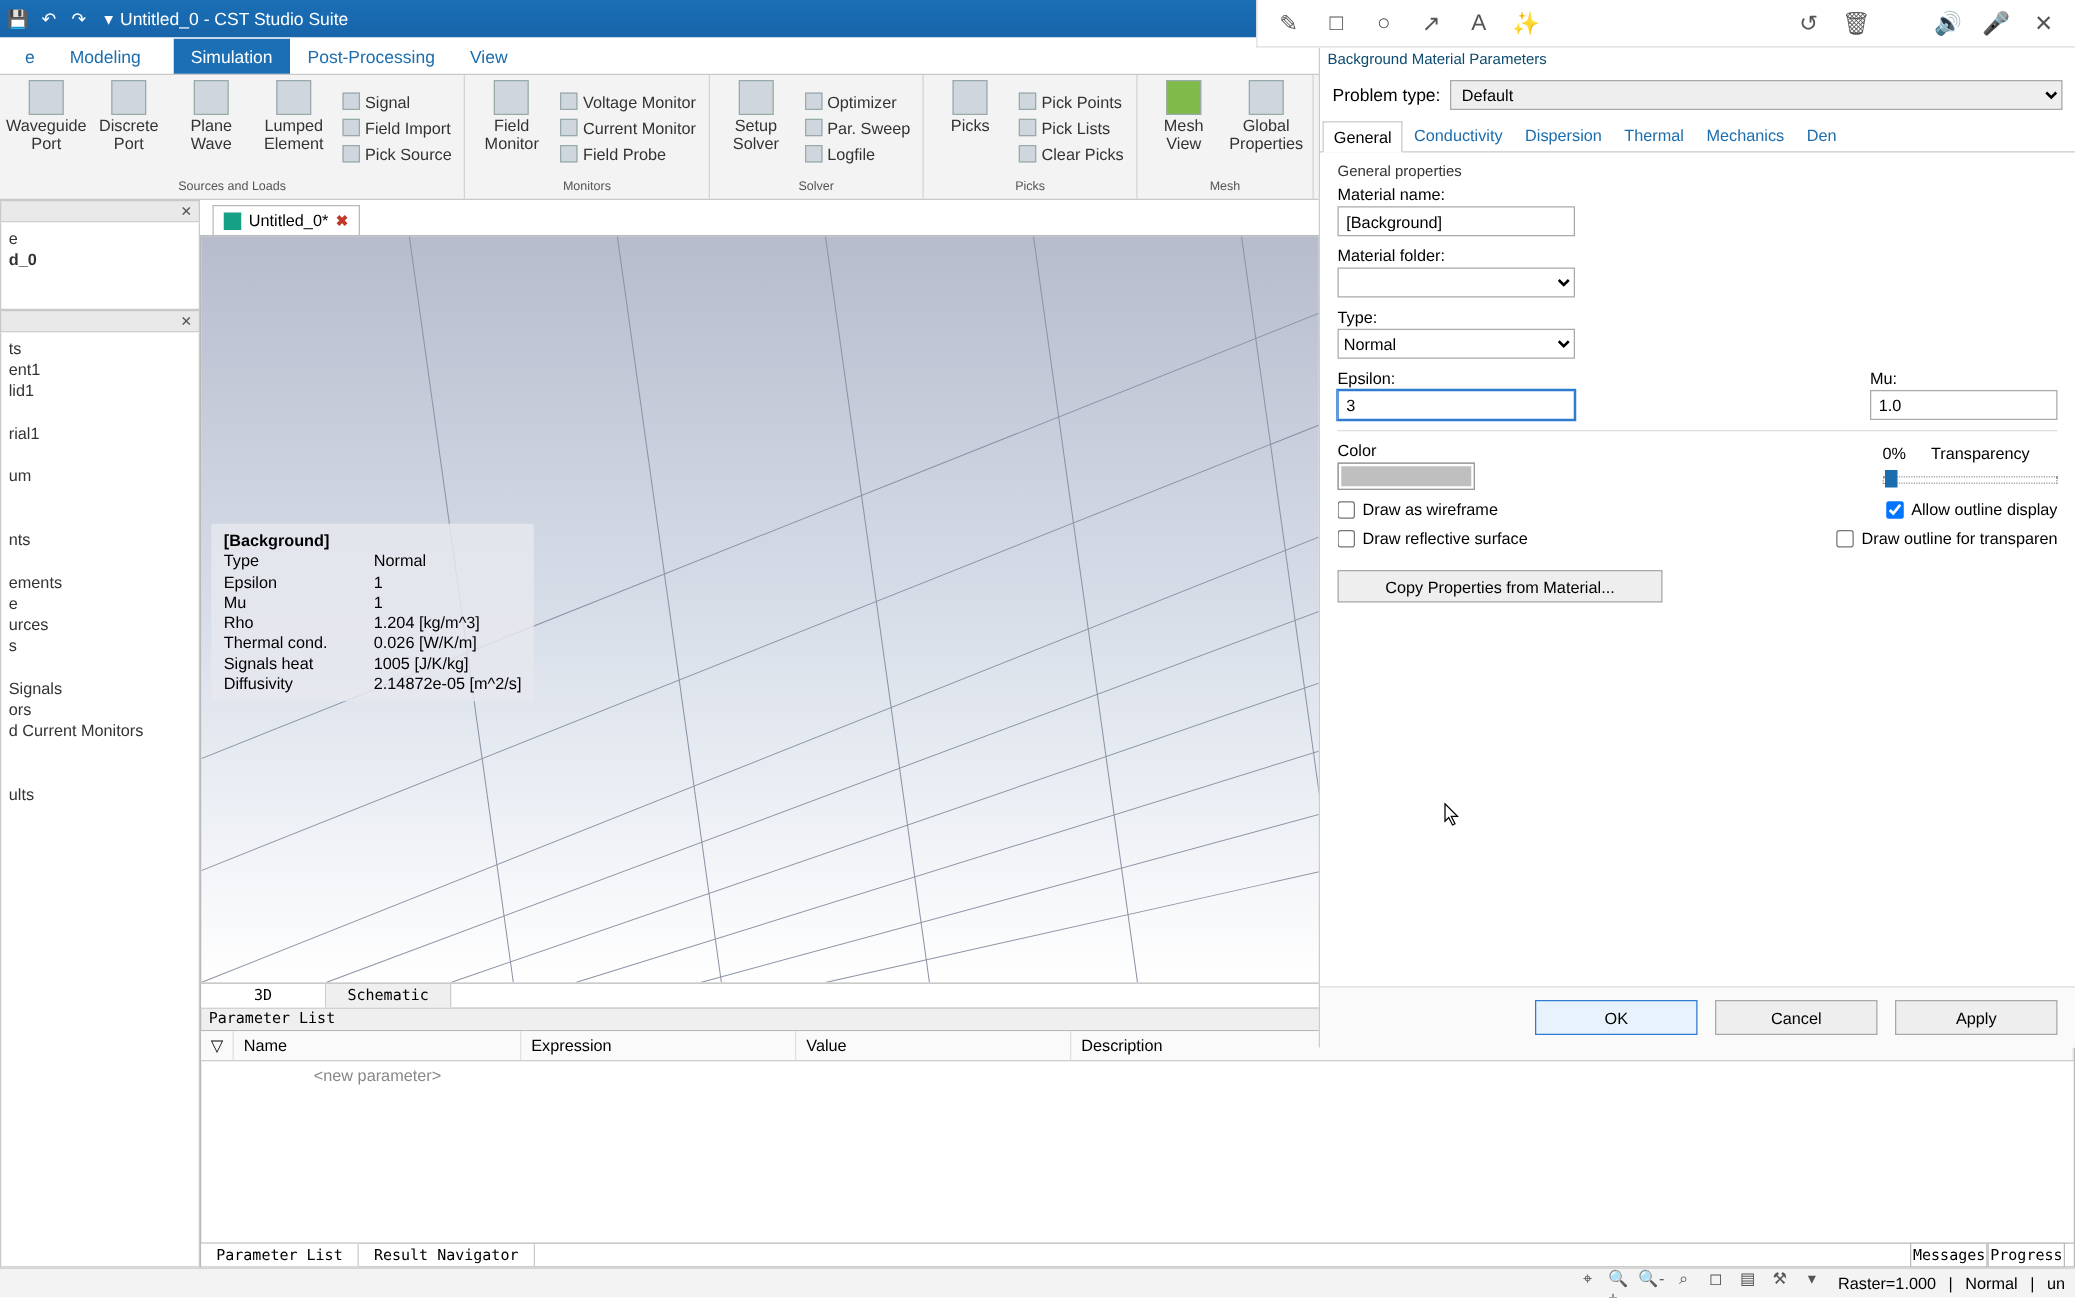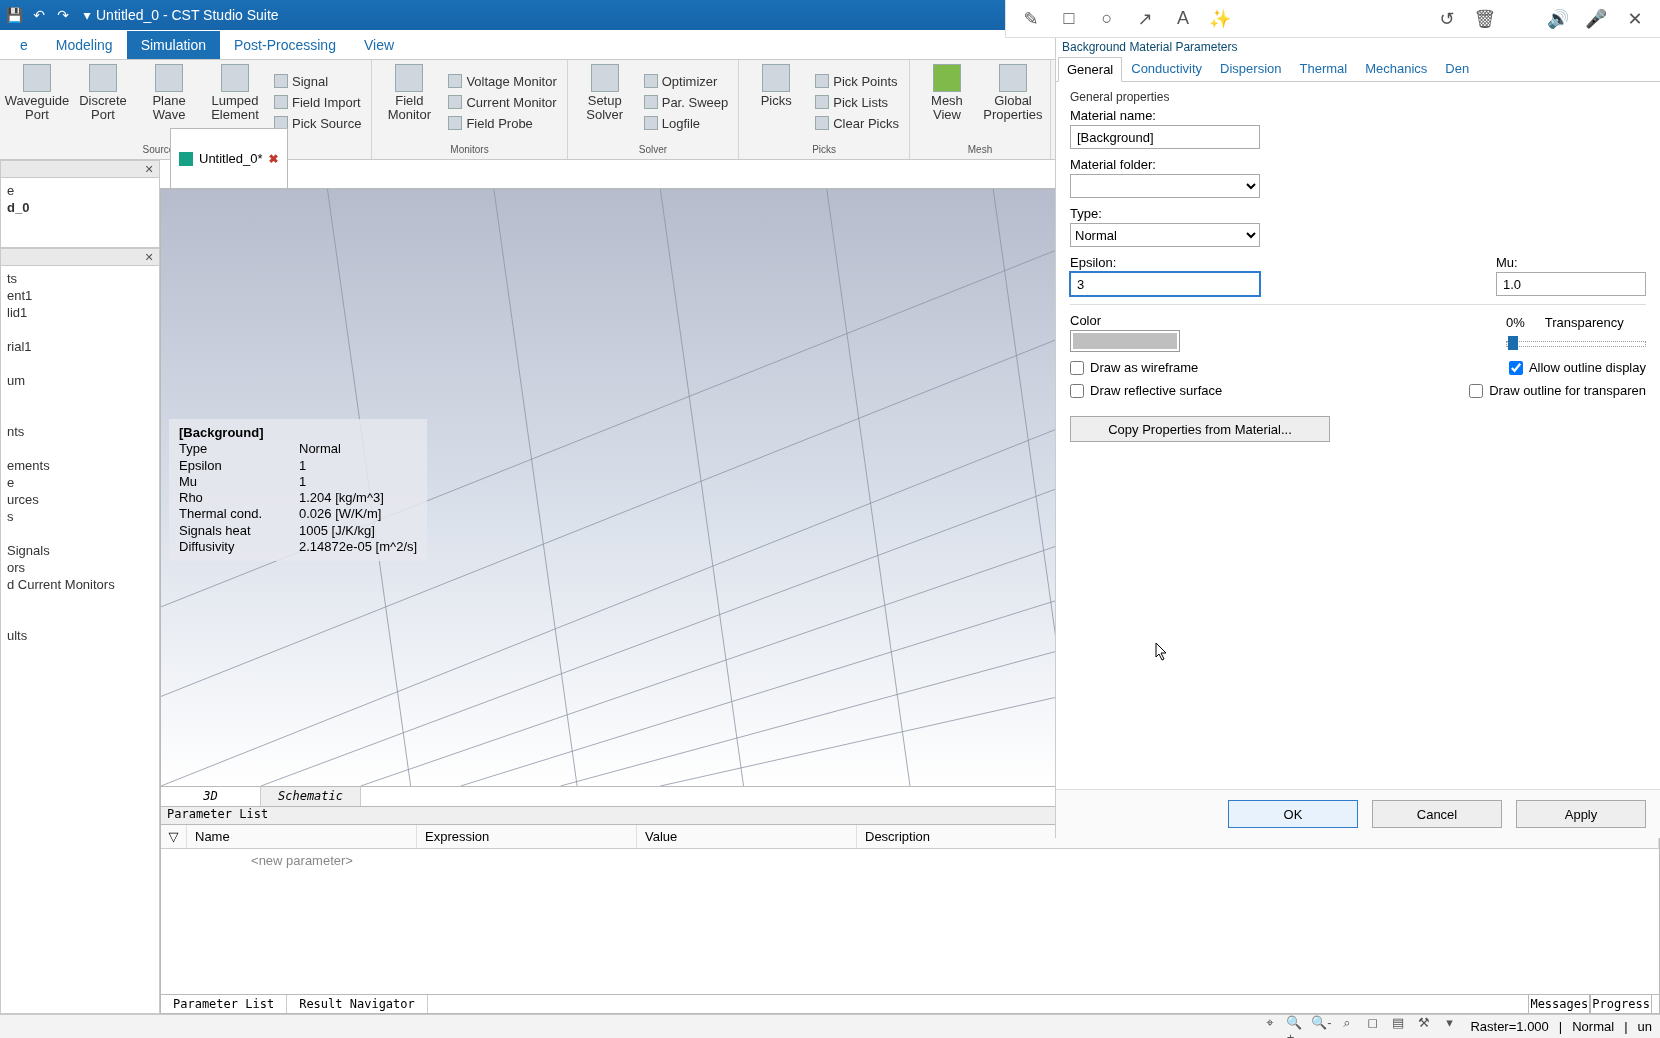--- a/index.html
+++ b/index.html
@@ -7,21 +7,21 @@
 
 
 .titlebar { height: 30px; background: linear-gradient(#1a6fb5,#1764aa); color: #fff; display: flex; align-items: center; padding: 0 6px; }
 .titlebar .qat { display: flex; gap: 6px; }
 .titlebar .qat .ico { width: 18px; height: 18px; display: inline-flex; align-items: center; justify-content: center; font-size: 14px; color: #fff; }
 .titlebar .title { flex: 1; text-align: left; font-size: 14px; }
 
 
 .ribbon-tabs { height: 30px; background: #fff; display: flex; align-items: flex-end; padding-left: 6px; border-bottom: 1px solid #c9c9c9; }
 .rtab { padding: 6px 14px; color: #1b6dad; font-size: 14px; cursor: pointer; }
-.rtab.active { background: #1a6fb5; color: #fff; }
+.rtab.active { background: #1a6fb5; color: #fff; margin-left: 12px; }
 
 
 .ribbon { height: 100px; background: #f3f3f3; display: flex; border-bottom: 1px solid #c9c9c9; }
 .rgroup { border-right: 1px solid #d4d4d4; display: flex; flex-direction: column; padding: 2px 6px 0 6px; }
 .rgroup-body { display: flex; gap: 4px; flex: 1; }
 .rgroup-label { text-align: center; font-size: 10px; color: #555; padding: 2px 0 4px 0; }
 .bigbtn { width: 62px; display: flex; flex-direction: column; align-items: center; gap: 2px; padding: 2px; cursor: pointer; }
 .bigbtn .icon { width: 28px; height: 28px; background: #cfd6dd; border: 1px solid #9aa; }
 .bigbtn .lbl { font-size: 12px; text-align: center; line-height: 1.1; color: #333; }
 .vlist { display: flex; flex-direction: column; gap: 2px; justify-content: center; }
@@ -33,36 +33,36 @@
 .leftcol { width: 160px; display: flex; flex-direction: column; }
 .panelhdr { background: #e9e9e9; border: 1px solid #c9c9c9; height: 18px; display: flex; align-items: center; justify-content: flex-end; padding: 0 4px; font-size: 11px; }
 .panelhdr .x { width: 12px; height: 12px; font-size: 11px; color: #555; cursor: pointer; display: inline-flex; align-items: center; justify-content: center; }
 .panelbody { background: #fff; border: 1px solid #c9c9c9; border-top: none; flex: 1; padding: 4px; font-size: 12px; color: #333; overflow: hidden; }
 .panelbody .item { padding: 1px 2px; }
 
 .center { flex: 1; display: flex; flex-direction: column; position: relative; }
 
 
 .doctabs { height: 28px; display: flex; align-items: flex-end; padding-left: 10px; }
-.doctab { background: #fff; border: 1px solid #b9b9b9; border-bottom: none; padding: 22px 8px; display: flex; align-items: center; gap: 6px; font-size: 12px; }
+.doctab { background: #fff; border: 1px solid #b9b9b9; border-bottom: none; padding: 4px 8px; display: flex; align-items: center; gap: 6px; font-size: 12px; }
 .doctab .di { width: 14px; height: 14px; background: #16a085; }
 .doctab .dx { color: #c0392b; font-weight: bold; cursor: pointer; font-size: 12px; }
 
 
 .view3d { flex: 1; border: 1px solid #b9b9b9; position: relative; background: linear-gradient(#b6bccc,#dbe1eb 55%,#fff); overflow: hidden; }
 .grid { position: absolute; inset: 0; }
 .grid svg { width: 100%; height: 100%; }
 .model { position: absolute; right: 0; top: 125px; width: 210px; height: 210px; }
 .model .outer { position: absolute; inset: 0; border: 2px dashed #222; background: transparent; }
 .model .bar { position: absolute; left: 0; right: 0; top: 92px; height: 22px; background: #16c4b8; border: 2px solid #555; }
 .info-overlay { position: absolute; left: 8px; top: 230px; background: rgba(230,232,238,.85); padding: 6px 10px; font-family: Consolas, monospace; font-size: 14px; line-height: 1.25; }
 .info-overlay .t { font-weight: bold; }
 
 
-.viewtabs { height: 20px; display: flex; border: 1px solid #b9b9b9; border-top: none; font-style: italic; }
+.viewtabs { height: 20px; display: flex; border: 1px solid #b9b9b9; border-top: none; }
 .vt { width: 100px; text-align: center; font-size: 12px; border-right: 1px solid #ccc; padding: 2px 0; cursor: pointer; font-family: Consolas, monospace; }
 .vt.active { background: #fff; }
 .vt:not(.active) { background: #efefef; }
 
 
 .paramhdr { height: 18px; border: 1px solid #b9b9b9; border-top: none; padding: 0 6px; font-size: 12px; font-family: Consolas, monospace; background: #efefef; }
 .paramgrid { flex: 0 0 170px; border: 1px solid #b9b9b9; border-top: none; display: flex; flex-direction: column; }
 .pg-head { display: flex; background: #fafafa; border-bottom: 1px solid #ccc; }
 .pg-head div { padding: 4px 8px; border-right: 1px solid #e0e0e0; font-size: 13px; }
 .pg-head .filter { width: 26px; display: flex; align-items: center; justify-content: center; }
@@ -390,20 +390,24 @@
     </div>
     <div class="paramlist-bottom">
       <div class="bt active">Parameter List</div>
       <div class="bt">Result Navigator</div>
     </div>
   </div>
 </div>
 
 <div class="props">
   <div class="props-title-area">Background Material Parameters</div>
+  <div class="pt-row">
+    <label>Problem type:</label>
+    <select><option>Default</option></select>
+  </div>
   <div class="ptabs">
     <div class="pt active">General</div>
     <div class="pt">Conductivity</div>
     <div class="pt">Dispersion</div>
     <div class="pt">Thermal</div>
     <div class="pt">Mechanics</div>
     <div class="pt">Den</div>
   </div>
   <div class="pbody">
     <div class="pgroup-lbl">General properties</div>

